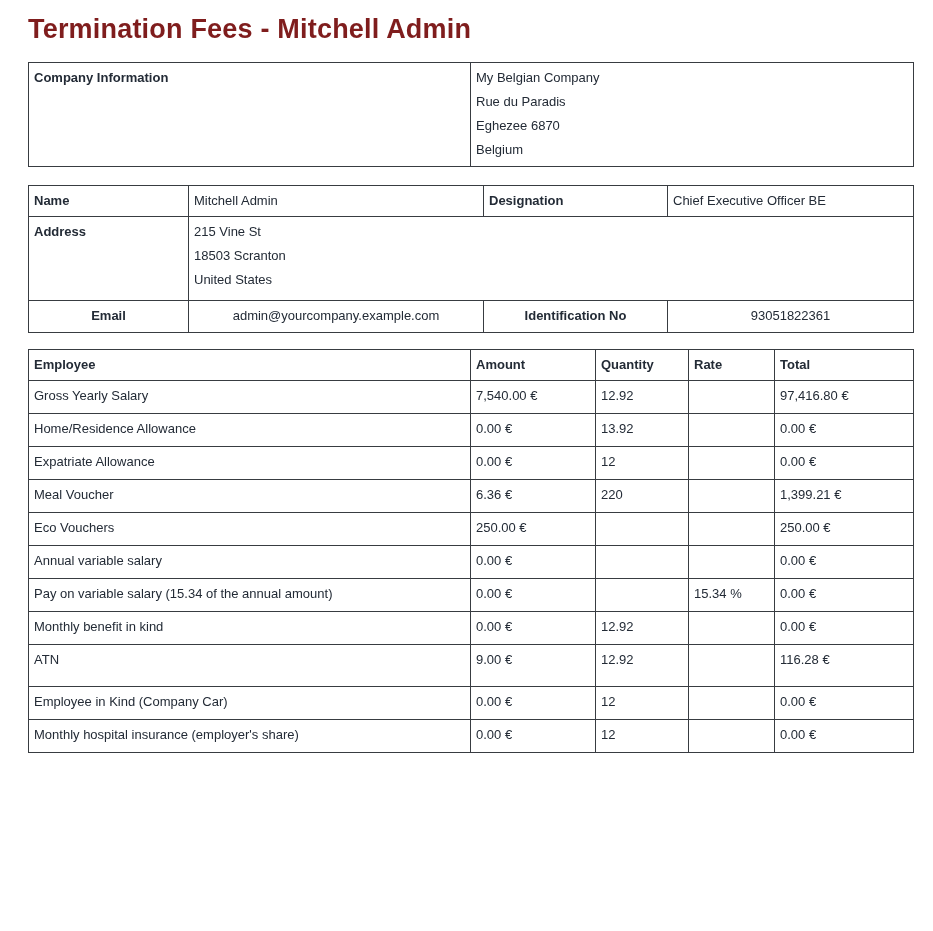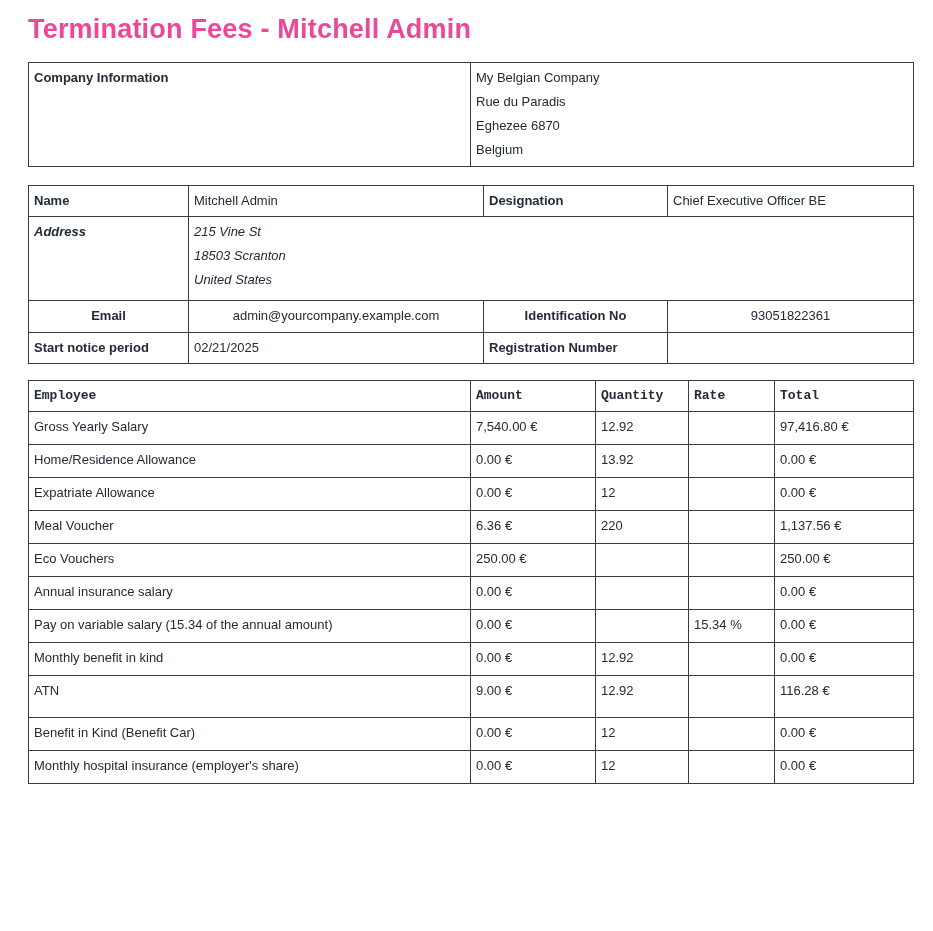--- a/index.html
+++ b/index.html
@@ -15,46 +15,46 @@
     font-family: "Liberation Sans", "DejaVu Sans", sans-serif;
     font-size: 13px;
     color: #232b36;
     -webkit-font-smoothing: antialiased;
   }
   h1.page-title {
     margin: 0 0 16px 0;
     font-size: 27px;
     line-height: 33px;
     font-weight: 600;
-    color: #ec4899;
+    color: #7f1d1d;
     letter-spacing: 0.2px;
   }
   table.rpt {
     border-collapse: collapse;
     width: 885px;
     table-layout: fixed;
   }
   table.rpt td, table.rpt th {
     border: 1px solid #383c41;
     padding: 3px 5px;
     vertical-align: top;
     line-height: 24px;
     overflow: hidden;
     white-space: nowrap;
   }
   td.lbl, th {
     font-weight: 700;
   }
-  th { text-align: left; font-family: Liberation Mono, monospace; }
+  th { text-align: left; }
   th.num, td.num { text-align: left; }
   .mb18 { margin-bottom: 18px; }
   .mb16 { margin-bottom: 16px; border-radius: 24px; }
   tr.h31 { height: 31px; }
   tr.h32 { height: 32px; text-align: center; }
-  tr.h84 { height: 84px; font-style: italic; }
+  tr.h84 { height: 84px; }
   tr.h104 { height: 104px; margin-top: 32px; }
   
   table.fees tbody tr:nth-of-type(9) { height: 42px; }
   table.fees tbody tr { height: 33px; }
   table.fees thead tr { height: 31px; }
 </style>
 </head>
 <body>
 
 <main>
@@ -99,26 +99,20 @@
           <div>215 Vine St</div>
           <div>18503 Scranton</div>
           <div>United States</div>
         </td>
       </tr>
       <tr class="h32">
         <td class="lbl">Email</td>
         <td>admin@yourcompany.example.com</td>
         <td class="lbl">Identification No</td>
         <td>93051822361</td>
-      </tr>
-      <tr class="h31">
-        <td class="lbl">Start notice period</td>
-        <td>02/21/2025</td>
-        <td class="lbl">Registration Number</td>
-        <td></td>
       </tr>
     </tbody>
   </table>
 
   <table class="rpt fees">
     <colgroup>
       <col style="width:442px">
         <col style="width:125px">
         <col style="width:93px">
       <col style="width:86px">
@@ -158,33 +152,33 @@
           <td class="num">12</td>
           <td class="num"></td>
           <td class="num">0.00 €</td>
         </tr>
 
         <tr>
           <td>Meal Voucher</td>
           <td class="num">6.36 €</td>
           <td class="num">220</td>
           <td class="num"></td>
-          <td class="num">1,137.56 €</td>
+          <td class="num">1,399.21 €</td>
         </tr>
 
         <tr>
           <td>Eco Vouchers</td>
           <td class="num">250.00 €</td>
           <td class="num"></td>
           <td class="num"></td>
           <td class="num">250.00 €</td>
         </tr>
 
         <tr>
-          <td>Annual insurance salary</td>
+          <td>Annual variable salary</td>
           <td class="num">0.00 €</td>
           <td class="num"></td>
           <td class="num"></td>
           <td class="num">0.00 €</td>
         </tr>
 
         <tr>
           <td>Pay on variable salary (15.34 of the annual amount)</td>
           <td class="num">0.00 €</td>
           <td class="num"></td>
@@ -202,21 +196,21 @@
 
         <tr>
           <td>ATN</td>
           <td class="num">9.00 €</td>
           <td class="num">12.92</td>
           <td class="num"></td>
           <td class="num">116.28 €</td>
         </tr>
 
         <tr>
-          <td>Benefit in Kind (Benefit Car)</td>
+          <td>Employee in Kind (Company Car)</td>
           <td class="num">0.00 €</td>
           <td class="num">12</td>
           <td class="num"></td>
           <td class="num">0.00 €</td>
         </tr>
 
 
         <tr>
           <td>Monthly hospital insurance (employer's share)</td>
           <td class="num">0.00 €</td>

